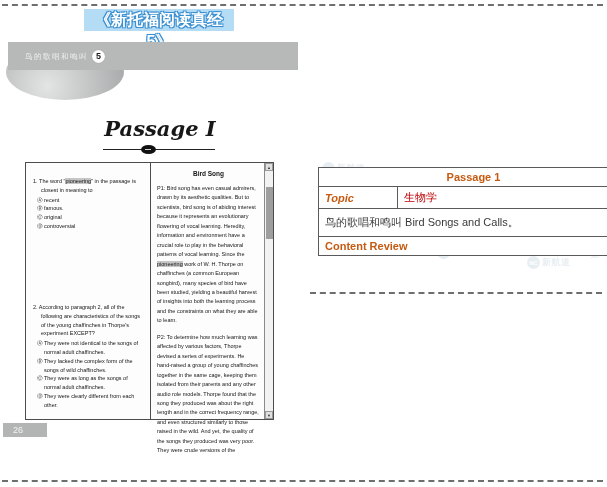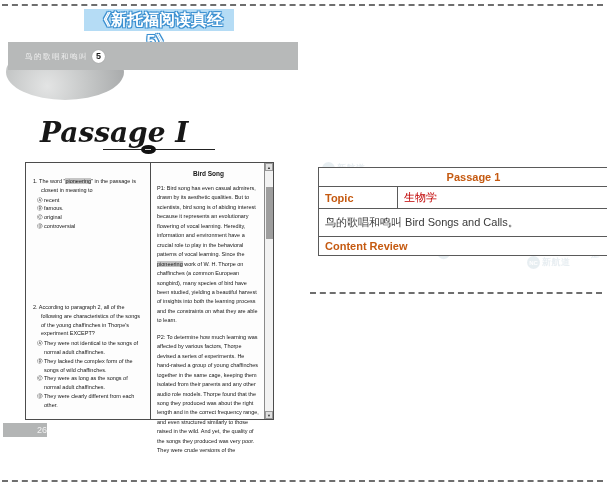--- a/index.html
+++ b/index.html
@@ -20,23 +20,23 @@
   
   .band{position:absolute;left:8px;top:42px;width:290px;height:28px;background:#b7b9b9;z-index:2;}
   .band-bulge{position:absolute;left:6px;top:44px;width:118px;height:56px;border-radius:50%;
       background:radial-gradient(circle at 35% 75%, #e3e4e4 0%, #c6c8c8 45%, #a2a4a5 100%);z-index:1;}
   .band-inner{position:absolute;left:25px;top:50px;z-index:3;display:flex;align-items:center;gap:4px;}
   .band-title{font-size:7.5px;color:#efefef;letter-spacing:1.5px;}
   .band-vol{width:13px;height:13px;border-radius:50%;background:#fff;color:#1d1d1d;
       font-size:9px;font-weight:bold;text-align:center;line-height:13px;box-shadow:0 0 1px #888;}
 
   
-  .passage-h{position:absolute;left:40px;top:116px;width:240px;text-align:left;
+  .passage-h{position:absolute;left:40px;top:116px;width:240px;text-align:center;
       font-family:"DejaVu Serif","Liberation Serif",serif;font-style:italic;font-weight:bold;
-      font-size:28px;color:#171717;}
+      font-size:21px;color:#171717;}
   .passage-rule{position:absolute;left:103px;top:149px;width:112px;height:0;border-top:1px solid #222;}
   .passage-oval{position:absolute;left:141px;top:145px;width:15px;height:9px;background:#111;
       border-radius:50%;z-index:2;}
   .passage-oval i{position:absolute;left:4px;top:3.5px;width:6px;height:1.6px;background:#cfcfcf;display:block;}
 
   
   .scanbox{position:absolute;left:25px;top:162px;width:247px;height:256px;border:1px solid #4c4c4c;
       background:#fdfdfd;}
   .scan-divider{position:absolute;left:124px;top:0;bottom:0;width:1px;background:#4c4c4c;}
   .scan-text{filter:blur(0.35px);color:#161616;}
@@ -54,31 +54,31 @@
 
   
   .sbar{position:absolute;right:0;top:0;bottom:0;width:8px;border-left:1px solid #8a8a8a;background:#f2f2f2;}
   .sbtn{position:absolute;left:0;width:8px;height:8px;background:#e0e0e0;border:0.5px solid #999;
       box-sizing:border-box;font-size:4px;line-height:7px;text-align:center;color:#333;}
   .sbtn-up{top:0;} .sbtn-down{bottom:0;}
   .sthumb{position:absolute;left:0.5px;top:24px;width:7px;height:52px;background:#9e9e9e;}
 
   
   .pagebar{position:absolute;left:3px;top:423px;width:44px;height:14px;background:#b3b5b5;
-      color:#f3f3f3;font-size:9px;line-height:14px;text-align:right;padding-right:0;box-sizing:border-box;}
+      color:#f3f3f3;font-size:9px;line-height:14px;text-align:right;padding-right:24px;box-sizing:border-box;}
 
   
   .info-table{position:absolute;left:318px;top:167px;width:311px;border-collapse:collapse;
       background:#fff;z-index:3;}
   .info-table td{border:1px solid #5a5a5a;font-size:11px;padding:3px 6px;}
   .td-center{text-align:center;font-weight:bold;}
   .c-orange{color:#c55a11;}
   .c-red{color:#c00000;font-size:12px;}
   .c-body{color:#3a3a3a;}
-  .td-topic-label{width:66px;font-weight:bold;}
+  .td-topic-label{width:66px;font-weight:bold;font-style:italic;}
 
   
   .wm{position:absolute;display:flex;align-items:center;gap:2px;opacity:0.22;z-index:1;}
   .wm-circle{width:13px;height:13px;border-radius:50%;background:#97b3c4;color:#fff;font-size:6px;
       font-weight:bold;display:flex;align-items:center;justify-content:center;}
   .wm-text{font-size:9px;font-weight:bold;color:#97b3c4;letter-spacing:0.5px;}
 </style>
 </head>
 <body>
 

